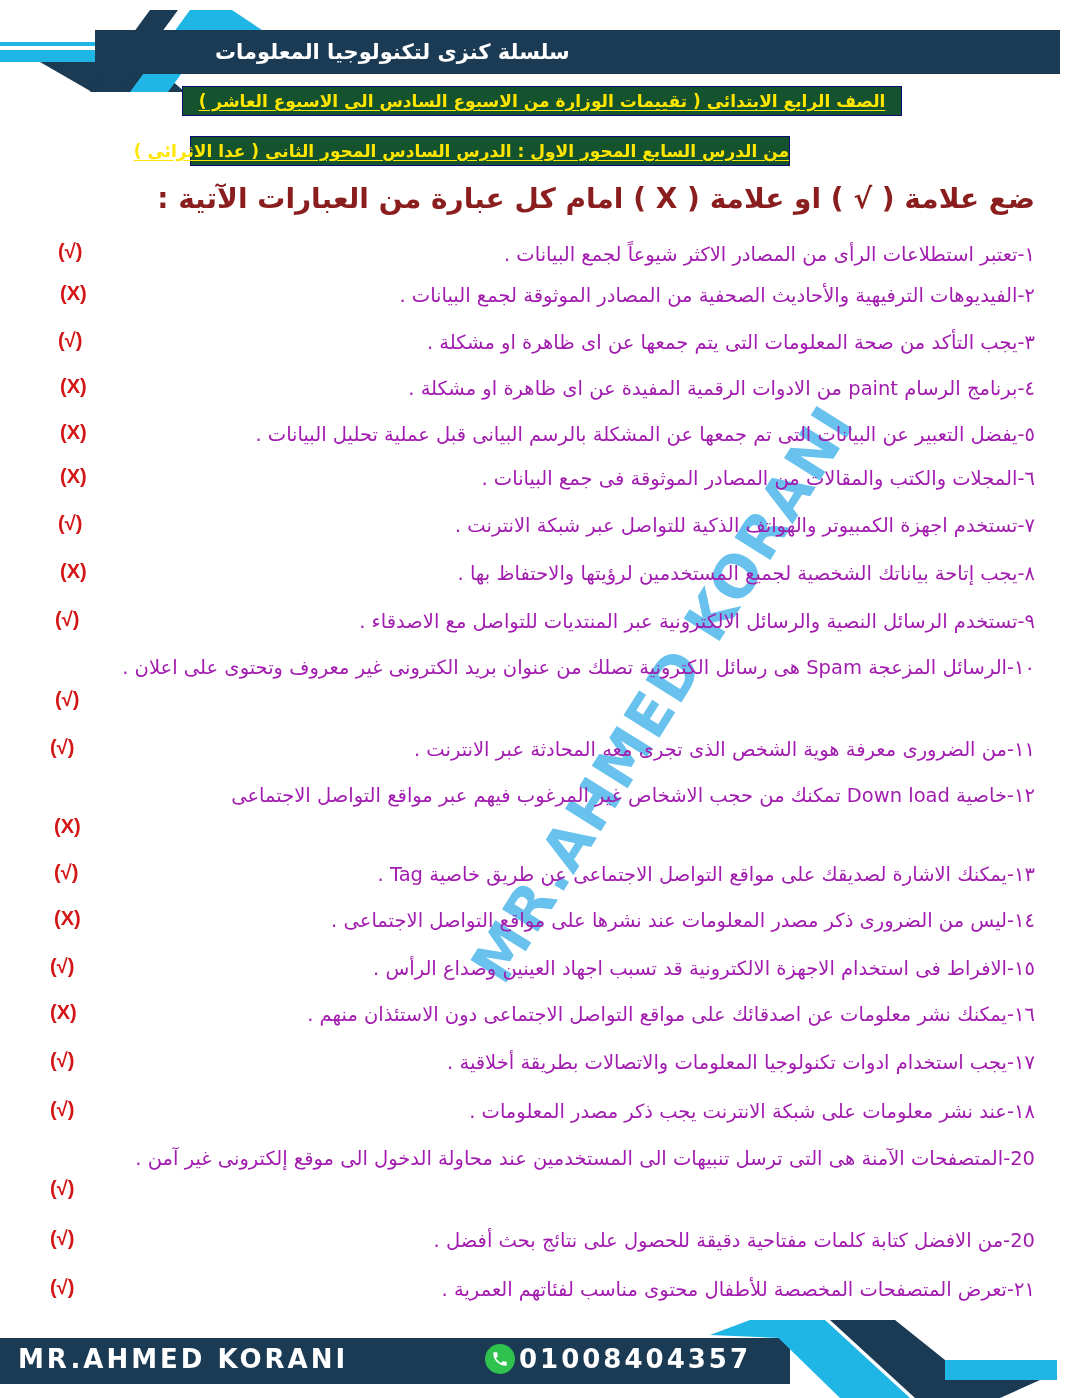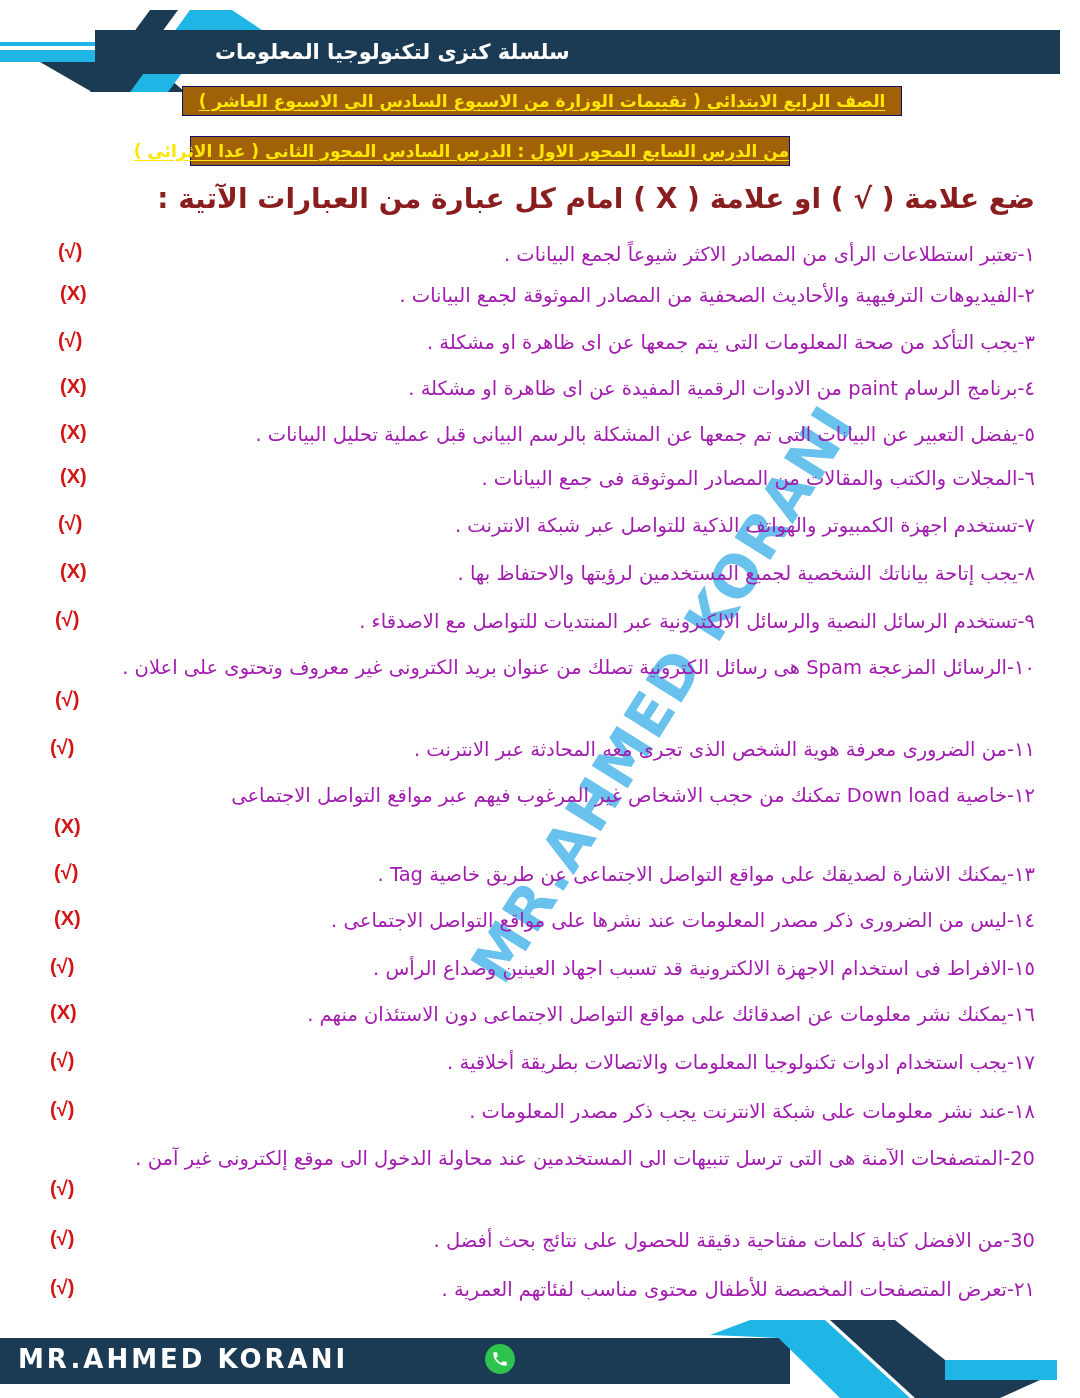--- a/index.html
+++ b/index.html
@@ -12,21 +12,21 @@
     background: #1b3a54;
   }
   .header-title {
     position: absolute; left: 215px; top: 34px; height: 36px; line-height: 36px;
     color: #ffffff; font-size: 21px; font-weight: bold; direction: rtl;
   }
   .deco { position: absolute; }
 
   
   .banner {
-    position: absolute; background: #a16207; color: #ffe600;
+    position: absolute; background: #14532d; color: #ffe600;
     font-weight: bold; font-size: 17px; direction: rtl; text-align: center;
     white-space: nowrap; text-decoration: underline; text-underline-offset: 3px;
     border: 1px solid #0d0d70;
   }
   .banner-1 { left: 182px; top: 86px; width: 720px; height: 30px; line-height: 28px; }
   .banner-2 { left: 190px; top: 136px; width: 600px; height: 30px; line-height: 28px; }
 
   
   .instruction {
     position: absolute; right: 45px; top: 182px; direction: rtl;
@@ -143,34 +143,35 @@
 
   <div class="q" style="top:1046px;">١٧-يجب استخدام ادوات تكنولوجيا المعلومات والاتصالات بطريقة أخلاقية .</div>
   <span class="ans" style="left:50px;top:1049px;">(√)</span>
 
   <div class="q" style="top:1095px;">١٨-عند نشر معلومات على شبكة الانترنت يجب ذكر مصدر المعلومات .</div>
   <span class="ans" style="left:50px;top:1098px;">(√)</span>
 
   <div class="q wrap" style="top:1142px;">20-المتصفحات الآمنة هى التى ترسل تنبيهات الى المستخدمين عند محاولة الدخول الى موقع إلكترونى غير آمن .</div>
   <span class="ans" style="left:50px;top:1177px;">(√)</span>
 
-  <div class="q" style="top:1224px;">30-من الافضل كتابة كلمات مفتاحية دقيقة للحصول على نتائج بحث أفضل .</div>
+  <div class="q" style="top:1224px;">20-من الافضل كتابة كلمات مفتاحية دقيقة للحصول على نتائج بحث أفضل .</div>
   <span class="ans" style="left:50px;top:1227px;">(√)</span>
 
   <div class="q" style="top:1273px;">٢١-تعرض المتصفحات المخصصة للأطفال محتوى مناسب لفئاتهم العمرية .</div>
   <span class="ans" style="left:50px;top:1276px;">(√)</span>
 </div>
 
 <div class="footer-band"></div>
 <svg class="deco" style="left:700px;top:1320px;" width="380" height="78" viewBox="0 0 380 78">
   <polygon points="10,15 50,0 90,0 80,18" fill="#1fb6e6"></polygon>
   <polygon points="60,0 125,0 210,78 140,78" fill="#1fb6e6"></polygon>
   <polygon points="130,0 195,0 270,60 340,60 300,78 215,78" fill="#1b3a54"></polygon>
   <rect x="245" y="40" width="112" height="20" fill="#1fb6e6"></rect>
 </svg>
 <div class="footer-name">MR.AHMED KORANI</div>
 <div class="footer-phone">
   <span class="wa-icon">
     <svg width="18" height="18" viewBox="0 0 24 24">
         <path fill="#ffffff" d="M6.6 10.8c1.4 2.8 3.8 5.1 6.6 6.6l2.2-2.2c.3-.3.7-.4 1-.2 1.1.4 2.3.6 3.6.6.6 0 1 .4 1 1V20c0 .6-.4 1-1 1C10.6 21 3 13.4 3 4c0-.6.4-1 1-1h3.5c.6 0 1 .4 1 1 0 1.3.2 2.5.6 3.6.1.3 0 .7-.2 1L6.6 10.8z"></path>
       </svg>
   </span>
+  <span>01008404357</span>
 </div>
 
 </body></html>

